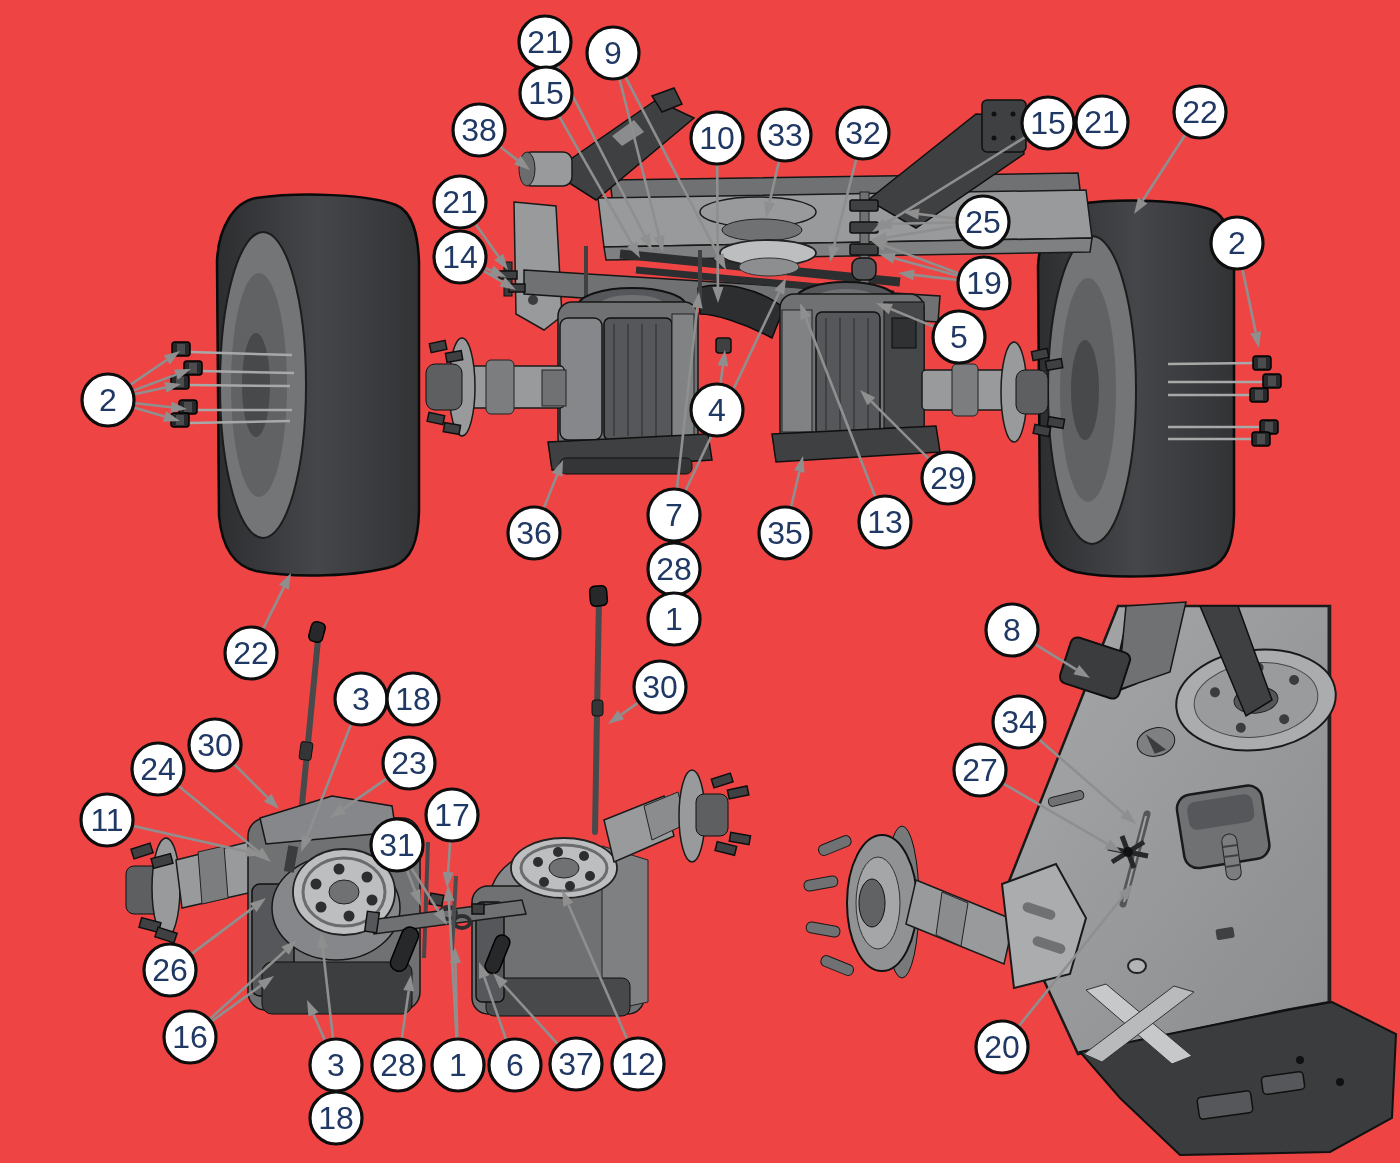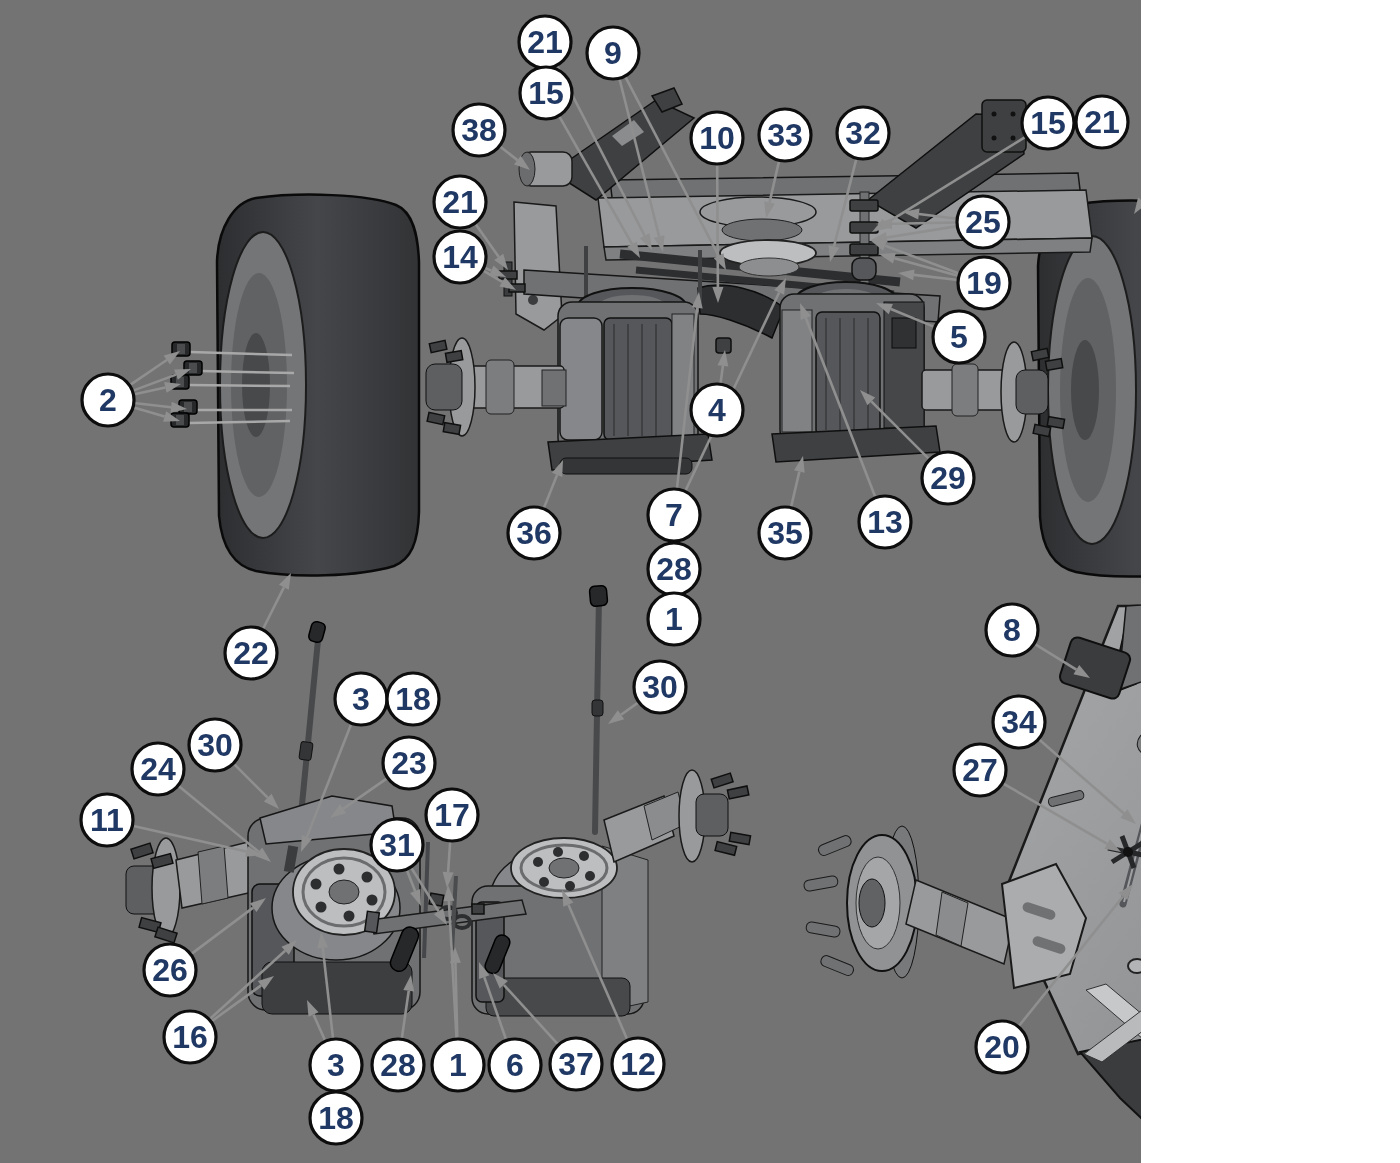--- a/index.html
+++ b/index.html
@@ -1,17 +1,17 @@
 <!DOCTYPE html>
 <html><head>
 <meta charset="utf-8">
 <style>
   html,body{margin:0;padding:0;background:#ffffff;}
-  .stage{position:relative;width:1141px;height:1163px;background:#737373;overflow:hidden;
-         font-family:"Liberation Sans", sans-serif;font-weight:bold;}
+  .stage{position:relative;width:1400px;height:1163px;background:#ef4444;overflow:hidden;
+         font-family:"Liberation Sans", sans-serif;}
   svg{position:absolute;left:0;top:0;}
   
   .s-blk{fill:#26282a;stroke:#000;stroke-width:1.5}
   .s-dk{fill:#3e4042;stroke:#0f0f0f;stroke-width:1.5}
   .s-dk2{fill:#55575a;stroke:#101010;stroke-width:1.5}
   .s-md{fill:#6f7173;stroke:#161616;stroke-width:1.5}
   .s-md2{fill:#85878a;stroke:#161616;stroke-width:1.5}
   .s-lt{fill:#989a9c;stroke:#1a1a1a;stroke-width:1.5}
   .s-xl{fill:#bcbec0;stroke:#222;stroke-width:1.8}
   .stud{stroke:#a8a8a8;stroke-width:2.5}

